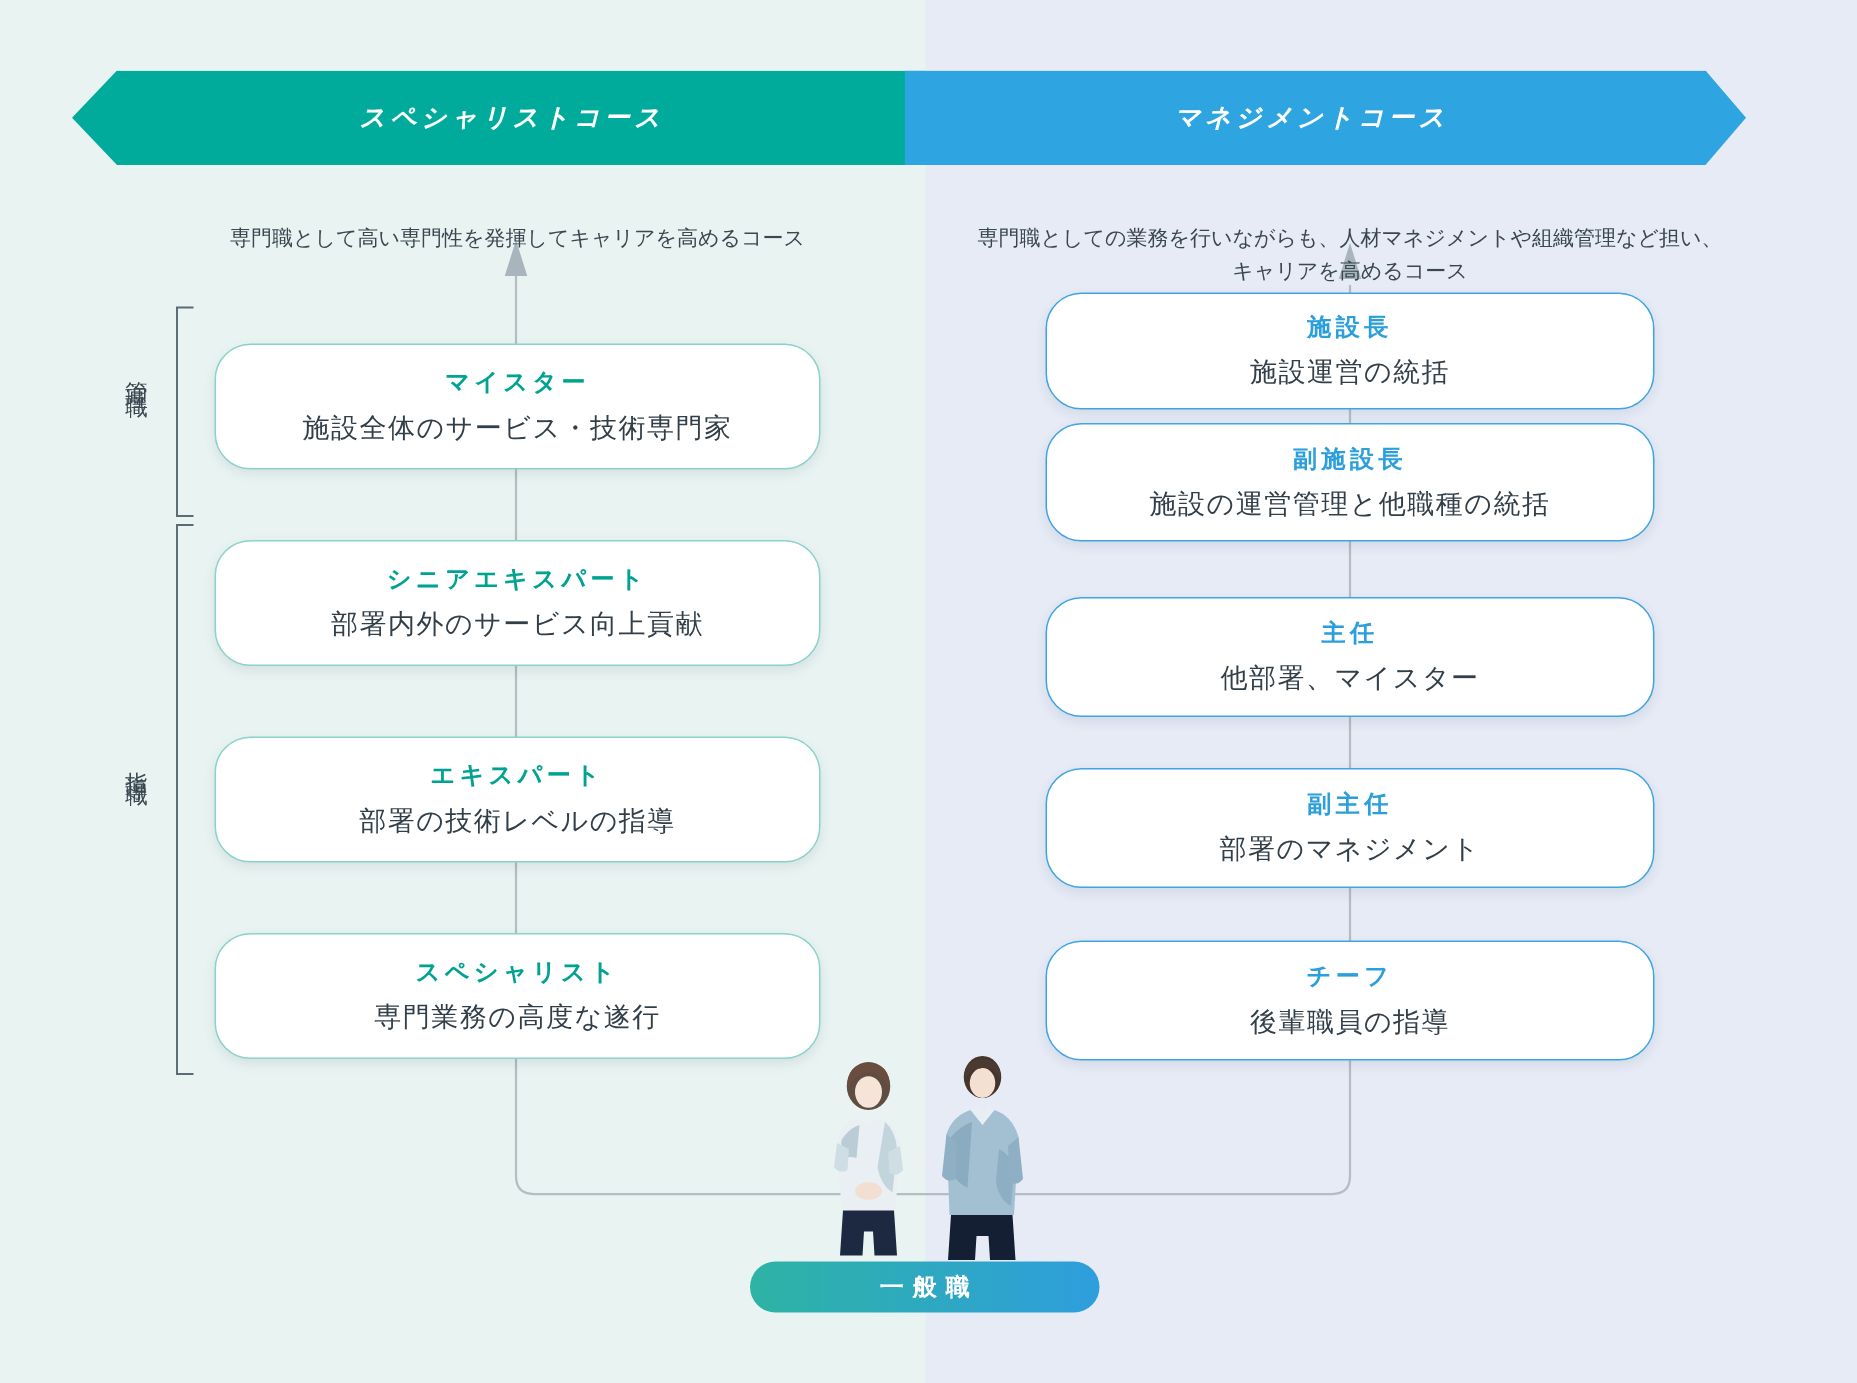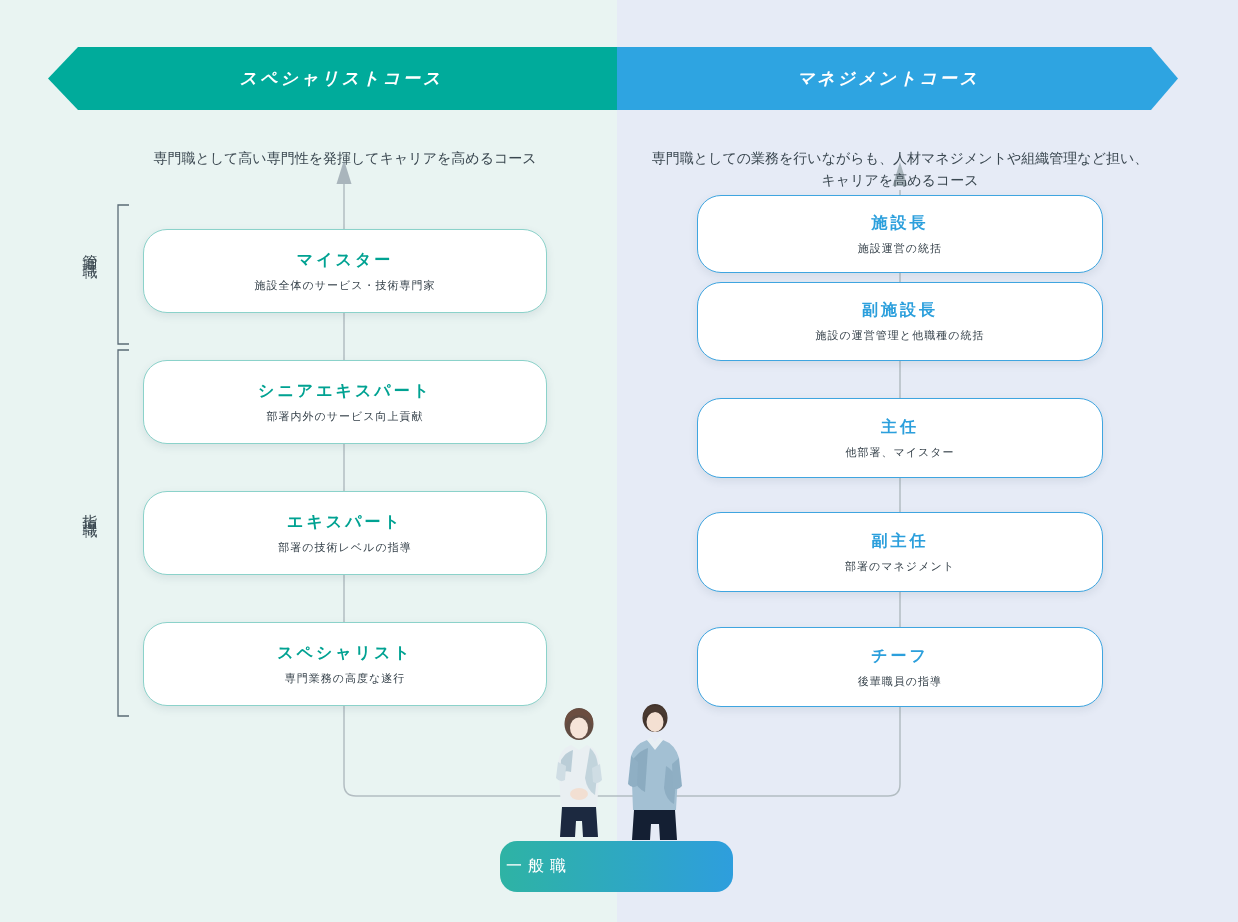--- a/index.html
+++ b/index.html
@@ -7,55 +7,55 @@
   #stage{position:relative;width:1238px;height:922px;overflow:hidden;background:#E9F4F2;}
   .bg-half{position:absolute;top:0;height:922px;}
   #bg-left{left:0;width:617px;background:#E9F4F2;}
   #bg-right{left:617px;width:621px;background:#E6EBF6;}
 
   
   .banner{position:absolute;top:47px;height:63px;display:flex;align-items:center;justify-content:center;
           color:#fff;font-size:17px;font-weight:bold;letter-spacing:3px;z-index:2;font-style:italic;}
   #banner-left{left:48px;width:569px;background:var(--teal,#00AB9B);
       clip-path:polygon(30px 0,100% 0,100% 100%,30px 100%,0 50%);padding-left:18px;box-sizing:border-box;}
-  #banner-right{left:617px;width:561px;background:var(--blue,#2EA4E1);
+  #banner-right{left:603px;width:561px;background:var(--blue,#2EA4E1);
       clip-path:polygon(0 0,calc(100% - 27px) 0,100% 50%,calc(100% - 27px) 100%,0 100%);padding-right:18px;box-sizing:border-box;text-align:center;}
 
   .subtitle{position:absolute;text-align:center;font-size:14px;color:#3A4750;line-height:1.55;z-index:2;margin-top:28px;}
   #subtitle-left{left:75px;width:540px;top:120px;}
   #subtitle-right{left:630px;width:540px;top:120px;}
 
   
   #lines-svg,#brackets-svg{position:absolute;left:0;top:0;z-index:1;}
 
   
   .box{position:absolute;background:#fff;border-radius:24px;display:flex;flex-direction:column;
        align-items:center;justify-content:center;gap:7px;z-index:2;
        box-shadow:0 3px 8px rgba(40,70,90,.10);box-sizing:border-box;}
   .box.teal{left:143px;width:404px;height:84px;border:1px solid #8BD2CA;}
   .box.blue{left:697px;width:406px;border:1.5px solid #3FA5E0;}
   .box-title{font-size:16px;font-weight:bold;letter-spacing:3px;}
   .teal .box-title{color:var(--teal-text,#00A292);text-align:center;}
   .blue .box-title{color:var(--blue-text,#2B9FDC);}
-  .box-desc{font-size:11px;color:#333F48;letter-spacing:1px;}
+  .box-desc{font-size:18px;color:#333F48;letter-spacing:1px;}
 
   
   .v-label{position:absolute;writing-mode:vertical-rl;text-orientation:upright;
            font-size:15px;color:#3A4750;letter-spacing:4px;z-index:2;}
   #label-kanri{left:80px;top:243px;}
   #label-shido{left:80px;top:502px;}
 
   
   #people{position:absolute;left:538px;top:700px;z-index:2;}
 
   
-  #pill{position:absolute;left:500px;top:841px;width:233px;height:51px;border-radius:17px;
+  #pill{position:absolute;left:500px;top:841px;width:233px;height:34px;border-radius:17px;
         background:linear-gradient(90deg,var(--pill-a,#2EB3A4),var(--pill-b,#2E9EDD));
-        display:flex;align-items:center;justify-content:flex-start;color:#fff;font-size:16px;
-        font-weight:normal;letter-spacing:6px;z-index:3;padding-left:6px;box-sizing:border-box;}
+        display:flex;align-items:center;justify-content:center;color:#fff;font-size:16px;
+        font-weight:bold;letter-spacing:6px;z-index:3;padding-left:6px;box-sizing:border-box;}
 </style>
 </head>
 <body>
 
 <div id="stage">
 
   <div id="bg-left" class="bg-half"></div>
   <div id="bg-right" class="bg-half"></div>
 
   <svg id="lines-svg" width="1238" height="922">

